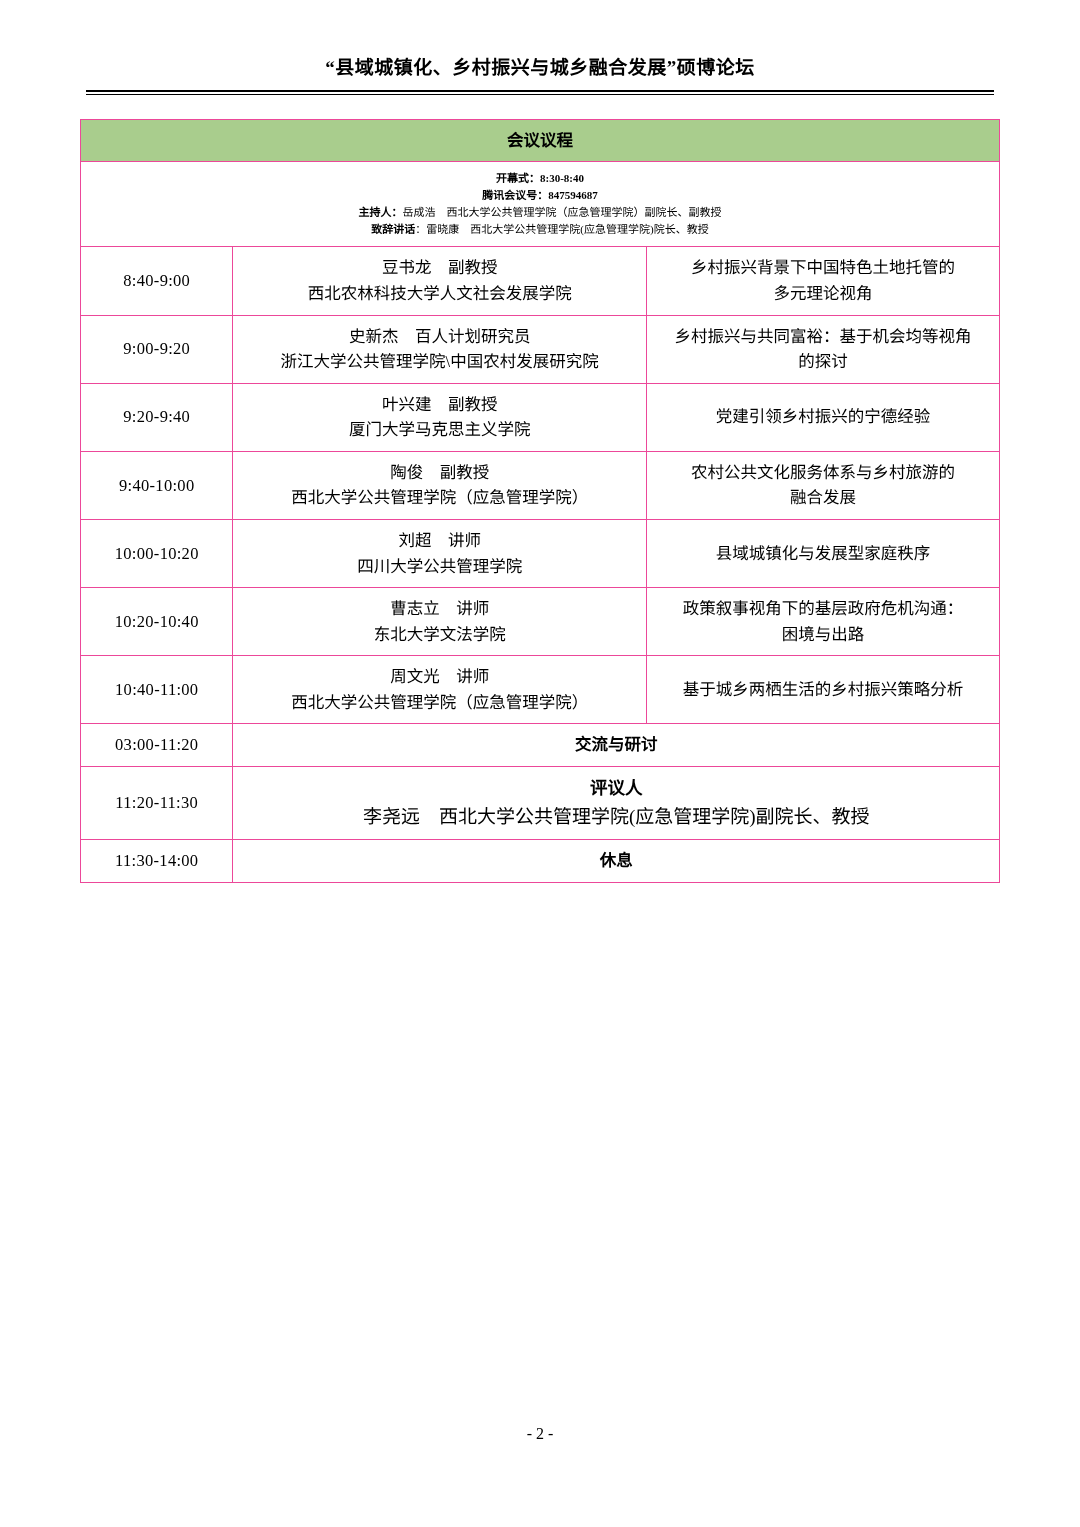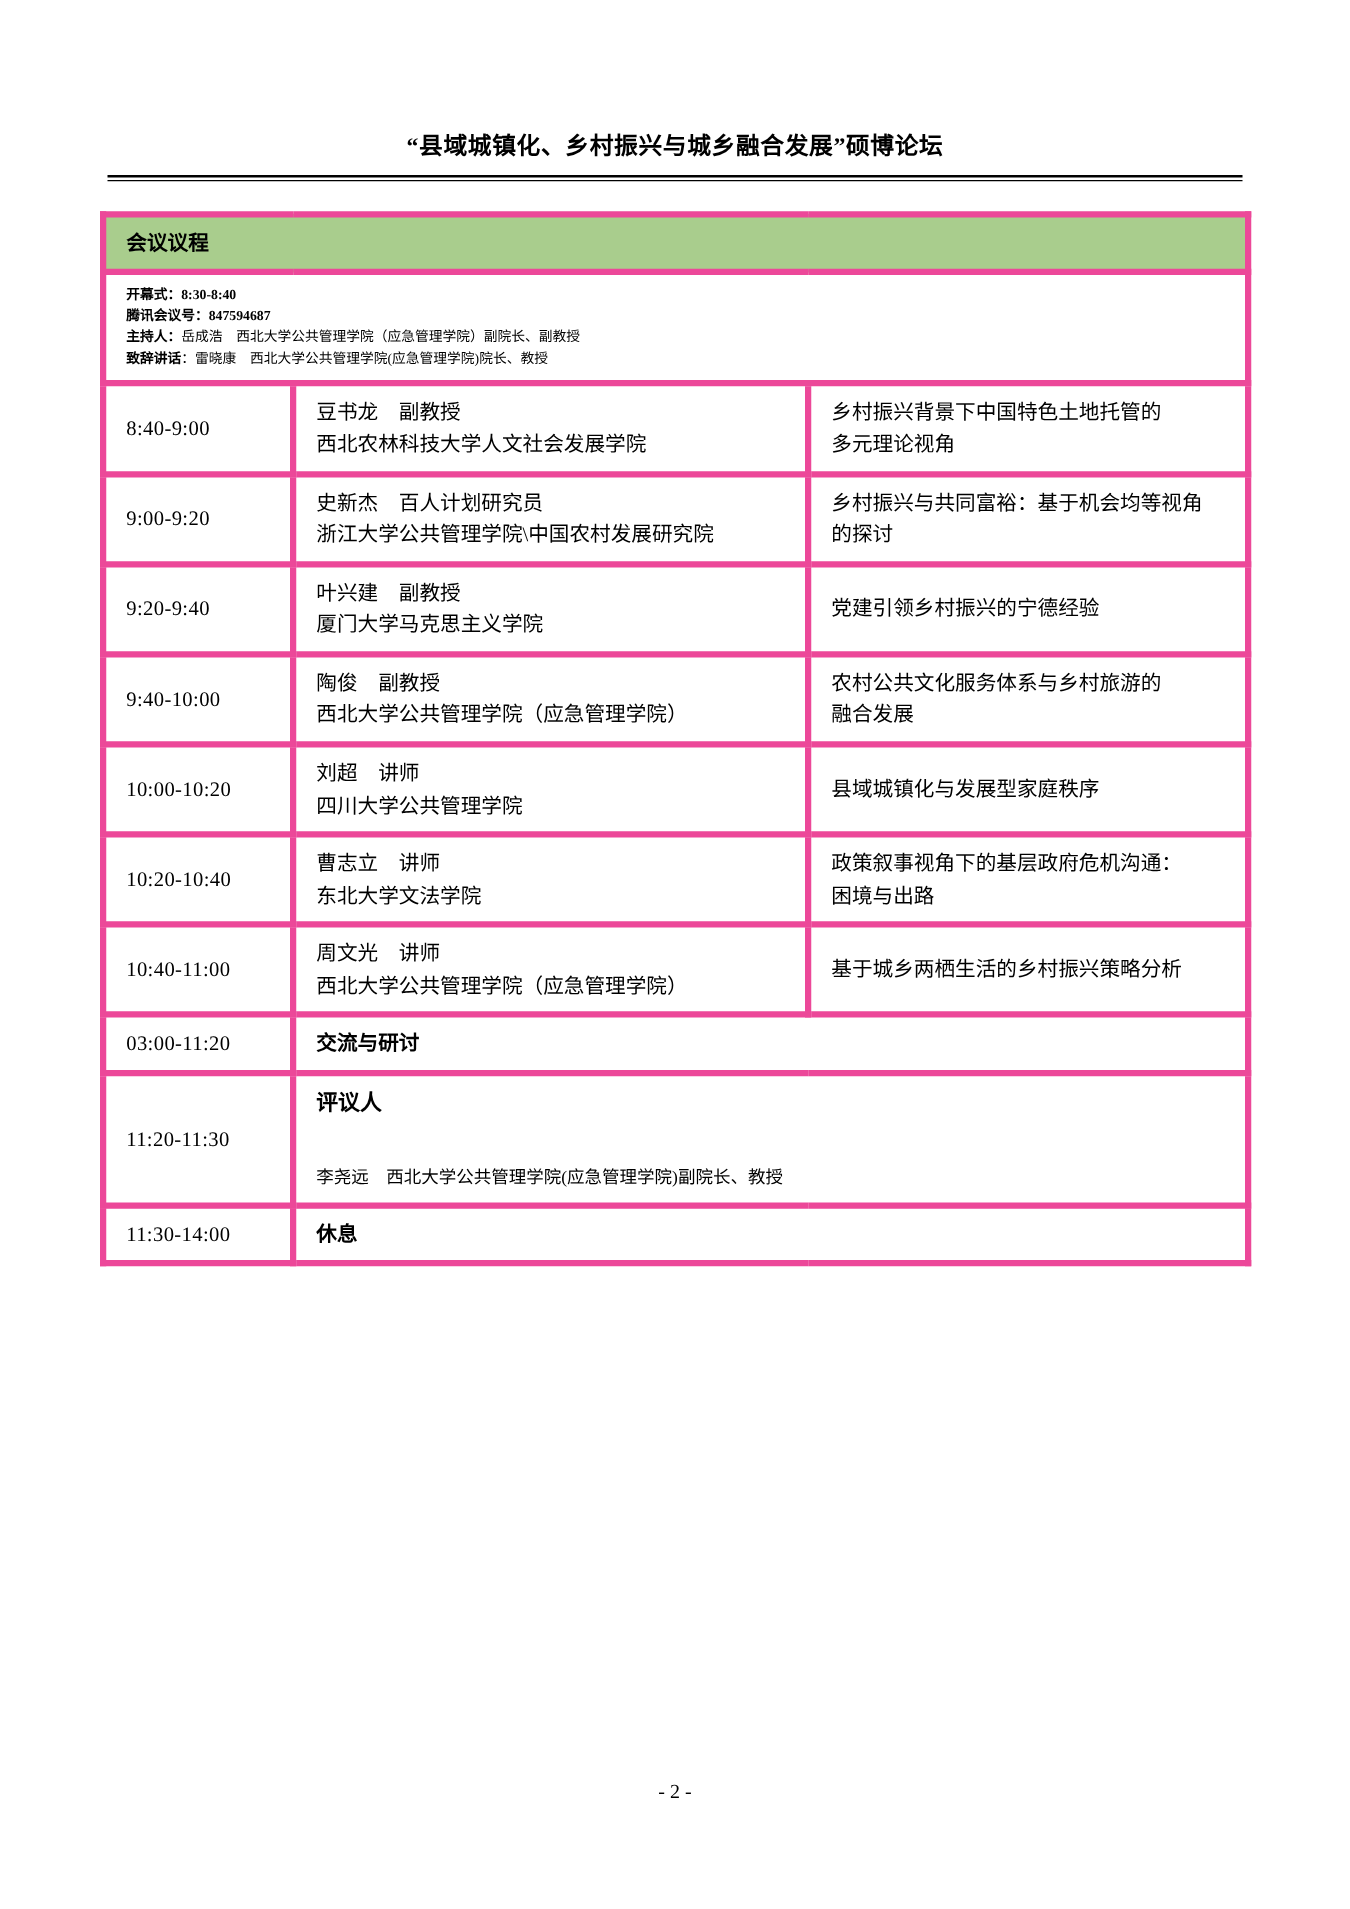--- a/index.html
+++ b/index.html
@@ -18,21 +18,21 @@
   .page {
     width: 1080px;
     height: 1527px;
     box-sizing: border-box;
     padding: 0;
     position: relative;
   }
   
   .doc-header {
     margin: 0 auto;
-    padding-top: 106px;
+    padding-top: 56px;
     width: 908px;
     text-align: center;
   }
   .doc-header .title {
     font-family: "Liberation Serif", "DejaVu Serif", serif;
     font-weight: bold;
     font-size: 19px;
     letter-spacing: 0.5px;
     line-height: 1.3;
   }
@@ -54,26 +54,26 @@
   .agenda-wrap {
     width: 920px;
     margin: 24px auto 0 auto;
   }
   table.agenda {
     border-collapse: collapse;
     width: 100%;
     table-layout: fixed;
   }
   table.agenda td {
-    border: 5px solid #ec4899;
+    border: 1px solid #ec4899;
     vertical-align: middle;
     padding: 8px 16px;
     font-size: 16.5px;
     line-height: 1.55;
-    text-align: left;
+    text-align: center;
   }
   .band {
     background: #a9cd8d;
     font-weight: bold;
   }
   .band-title {
     font-size: 18px;
     font-weight: bold;
     padding: 12px 6px 10px 6px;
   }
@@ -116,22 +116,21 @@
   }
   .reviewer-cell {
     padding: 14px 6px;
     line-height: 1.8;
   }
   .reviewer-cell .rv-title {
     font-weight: bold;
     font-size: 17.5px;
   }
   .reviewer-cell .rv-person {
-    font-size: 14px;
-    margin-top: 36px;
+    font-size: 19px;
   }
   .rest-cell {
     font-weight: bold;
     font-size: 17.5px;
     padding: 20px 6px;
   }
   
   .page-number {
     position: absolute;
     bottom: 84px;

